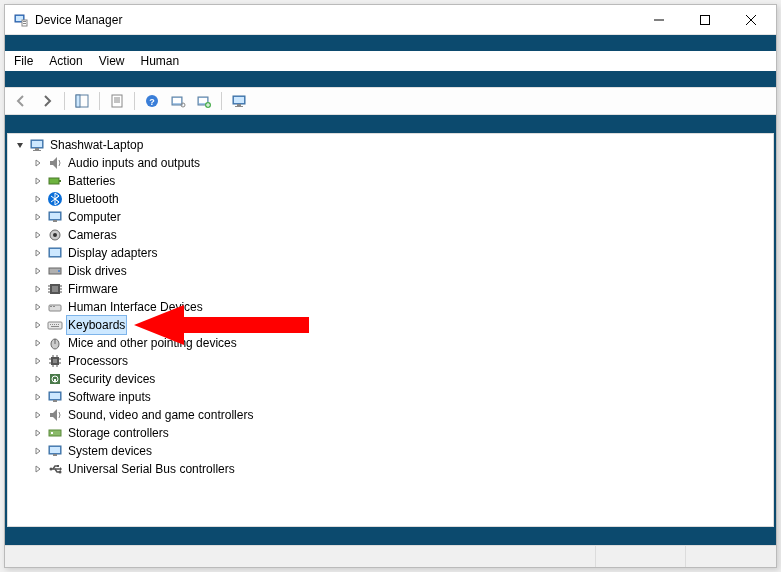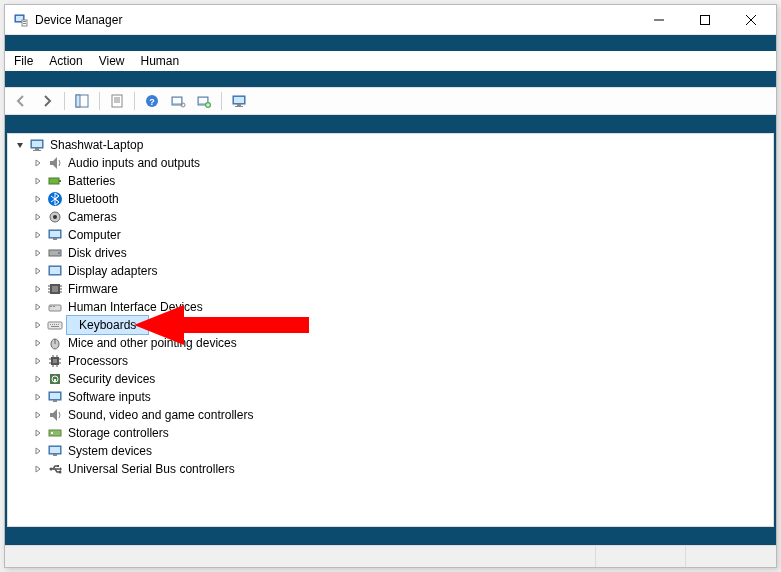--- a/index.html
+++ b/index.html
@@ -102,21 +102,21 @@
 }
 .tree-row .node-icon {
   width: 18px; height: 16px;
   display: flex; align-items: center; justify-content: center;
   margin-right: 2px;
 }
 .tree-row .label { padding: 0 2px; }
 .tree-row.selected .label {
   background: #cde8ff;
   border: 1px solid #7eb4ea;
-  padding: 0 12px;
+  padding: 0 1px;
 }
 .children { padding-left: 18px; }
 .statusbar {
   height: 22px;
   border-top: 1px solid #dcdcdc;
   background: #f0f0f0;
   display: flex;
 }
 .status-cell {
   border-right: 1px solid #dcdcdc;
@@ -297,68 +297,68 @@
             <span class="label">Bluetooth</span>
           </div>
           <div class="tree-row">
             <span class="expander">
               <svg width="10" height="10" viewBox="0 0 10 10">
                 <path d="M3 2 L7 5 L3 8 Z" fill="none" stroke="#808080" stroke-width="1"></path>
               </svg>
             </span>
             <span class="node-icon">
               <svg width="16" height="16" viewBox="0 0 16 16">
-                <circle cx="8" cy="8" r="5" fill="#ccc" stroke="#666"></circle>
-                <circle cx="8" cy="8" r="2" fill="#333"></circle>
-              </svg>
-            </span>
-            <span class="label">Cameras</span>
-          </div>
-          <div class="tree-row">
-            <span class="expander">
-              <svg width="10" height="10" viewBox="0 0 10 10">
-                <path d="M3 2 L7 5 L3 8 Z" fill="none" stroke="#808080" stroke-width="1"></path>
-              </svg>
-            </span>
-            <span class="node-icon">
-              <svg width="16" height="16" viewBox="0 0 16 16">
                 <rect x="2" y="3" width="12" height="8" fill="#5a8ec8" stroke="#3a6ea0"></rect>
                 <rect x="3" y="4" width="10" height="6" fill="#cde8ff"></rect>
                 <rect x="6" y="11" width="4" height="2" fill="#888"></rect>
               </svg>
             </span>
             <span class="label">Computer</span>
           </div>
           <div class="tree-row">
             <span class="expander">
               <svg width="10" height="10" viewBox="0 0 10 10">
                 <path d="M3 2 L7 5 L3 8 Z" fill="none" stroke="#808080" stroke-width="1"></path>
               </svg>
             </span>
             <span class="node-icon">
               <svg width="16" height="16" viewBox="0 0 16 16">
+                <circle cx="8" cy="8" r="5" fill="#ccc" stroke="#666"></circle>
+                <circle cx="8" cy="8" r="2" fill="#333"></circle>
+              </svg>
+            </span>
+            <span class="label">Cameras</span>
+          </div>
+          <div class="tree-row">
+            <span class="expander">
+              <svg width="10" height="10" viewBox="0 0 10 10">
+                <path d="M3 2 L7 5 L3 8 Z" fill="none" stroke="#808080" stroke-width="1"></path>
+              </svg>
+            </span>
+            <span class="node-icon">
+              <svg width="16" height="16" viewBox="0 0 16 16">
+                <rect x="2" y="3" width="12" height="9" fill="#5a8ec8" stroke="#3a6ea0"></rect>
+                <rect x="3" y="4" width="10" height="7" fill="#cde8ff"></rect>
+              </svg>
+            </span>
+            <span class="label">Display adapters</span>
+          </div>
+          <div class="tree-row">
+            <span class="expander">
+              <svg width="10" height="10" viewBox="0 0 10 10">
+                <path d="M3 2 L7 5 L3 8 Z" fill="none" stroke="#808080" stroke-width="1"></path>
+              </svg>
+            </span>
+            <span class="node-icon">
+              <svg width="16" height="16" viewBox="0 0 16 16">
                 <rect x="2" y="5" width="12" height="6" fill="#b0b0b0" stroke="#666"></rect>
                 <circle cx="12" cy="8" r="1" fill="#3a7ed8"></circle>
               </svg>
             </span>
             <span class="label">Disk drives</span>
-          </div>
-          <div class="tree-row">
-            <span class="expander">
-              <svg width="10" height="10" viewBox="0 0 10 10">
-                <path d="M3 2 L7 5 L3 8 Z" fill="none" stroke="#808080" stroke-width="1"></path>
-              </svg>
-            </span>
-            <span class="node-icon">
-              <svg width="16" height="16" viewBox="0 0 16 16">
-                <rect x="2" y="3" width="12" height="9" fill="#5a8ec8" stroke="#3a6ea0"></rect>
-                <rect x="3" y="4" width="10" height="7" fill="#cde8ff"></rect>
-              </svg>
-            </span>
-            <span class="label">Display adapters</span>
           </div>
           <div class="tree-row">
             <span class="expander">
               <svg width="10" height="10" viewBox="0 0 10 10">
                 <path d="M3 2 L7 5 L3 8 Z" fill="none" stroke="#808080" stroke-width="1"></path>
               </svg>
             </span>
             <span class="node-icon">
               <svg width="16" height="16" viewBox="0 0 16 16">
                 <rect x="3" y="3" width="10" height="10" fill="#555"></rect>

